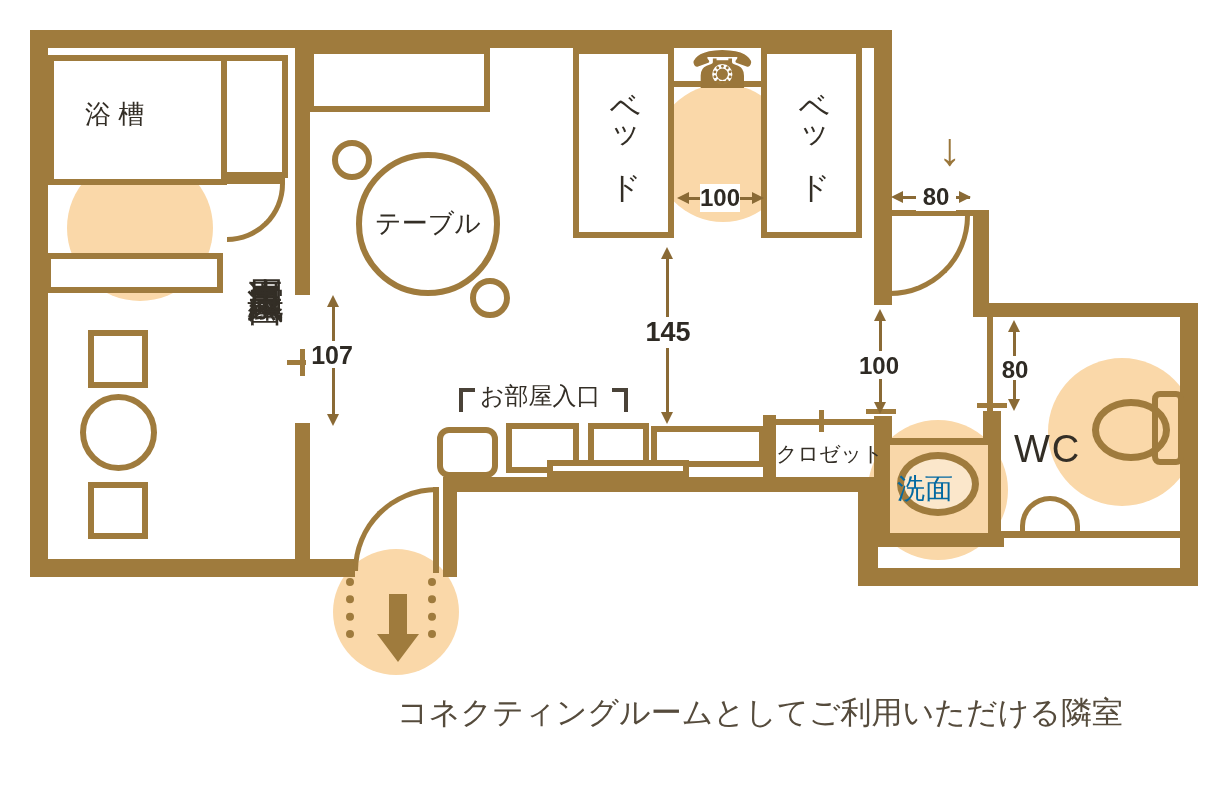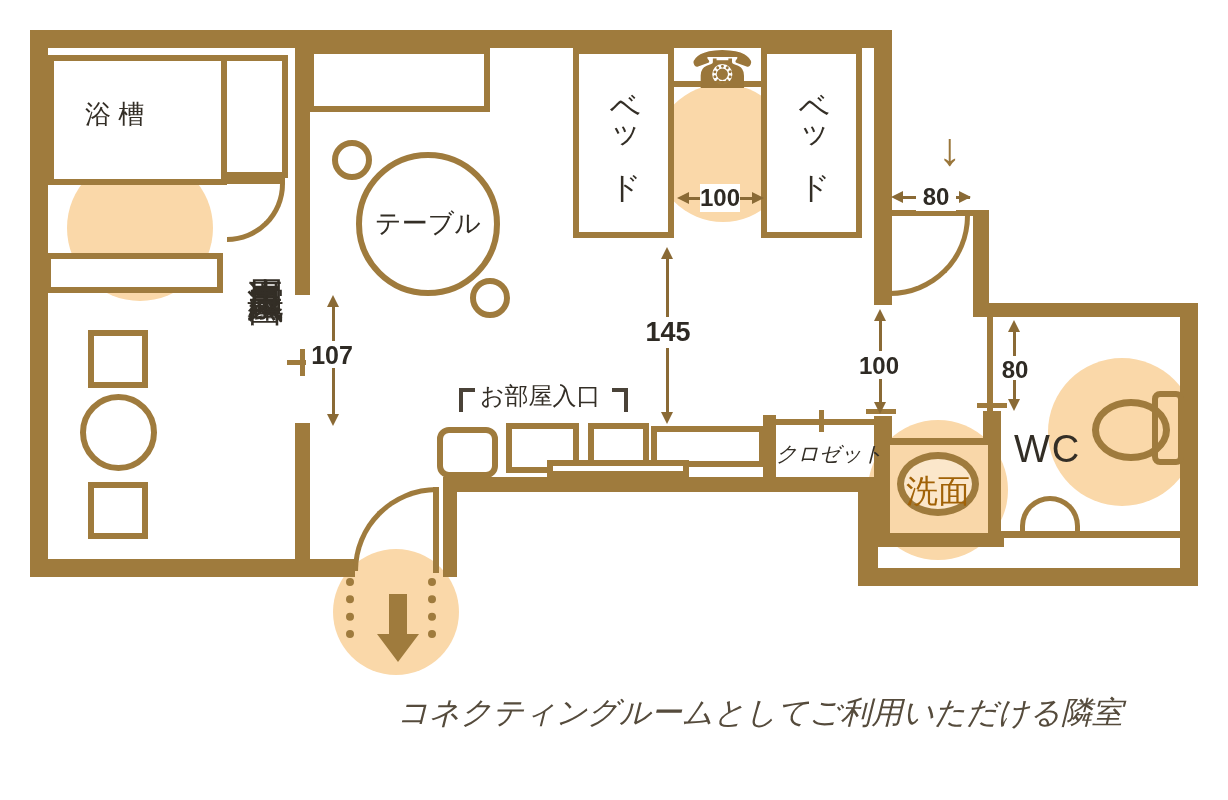--- a/index.html
+++ b/index.html
@@ -16,21 +16,21 @@
   .dimlbl{position:absolute;color:#2E2A24;background:#ffffff;text-align:center;font-weight:bold;}
   .dline{position:absolute;background:#8A6A35;}
   .ahU{position:absolute;width:0;height:0;border-left:6px solid transparent;border-right:6px solid transparent;border-bottom:12px solid #8A6A35;}
   .ahD{position:absolute;width:0;height:0;border-left:6px solid transparent;border-right:6px solid transparent;border-top:12px solid #8A6A35;}
   .ahL{position:absolute;width:0;height:0;border-top:6px solid transparent;border-bottom:6px solid transparent;border-right:12px solid #8A6A35;}
   .ahR{position:absolute;width:0;height:0;border-top:6px solid transparent;border-bottom:6px solid transparent;border-left:12px solid #8A6A35;}
   .arcBR{position:absolute;border-right:5px solid #9F7B3D;border-bottom:5px solid #9F7B3D;border-bottom-right-radius:100% 100%;}
   .arcTL{position:absolute;border-left:5px solid #9F7B3D;border-top:5px solid #9F7B3D;border-top-left-radius:100% 100%;}
   .dot{position:absolute;border-left:8px dotted #9F7B3D;}
   .tick{position:absolute;background:#9F7B3D;}
-  .caption{position:absolute;color:#554B3C;font-size:31px;white-space:nowrap;font-style:italic;}
+  .caption{position:absolute;color:#554B3C;font-size:31px;white-space:nowrap;}
 </style>
 </head>
 <body>
 
 <div class="canvas">
 
   <div class="spot" style="left:67px;top:155px;width:146px;height:146px;"></div>
   <div class="spot" style="left:654px;top:84px;width:138px;height:138px;"></div>
   <div class="spot" style="left:333px;top:549px;width:126px;height:126px;"></div>
   <div class="spot" style="left:1048px;top:358px;width:148px;height:148px;"></div>
@@ -106,22 +106,22 @@
   <div class="lbl" style="left:690px;top:40px;font-size:52px;color:#9A763A;">☎</div>
 
   <div class="lbl" style="left:85px;top:97px;width:100px;font-size:26px;">浴 槽</div>
   <div class="vlbl" style="left:240px;top:248px;height:330px;font-size:37px;letter-spacing:2px;">専用温泉露天風呂</div>
   <div class="lbl" style="left:356px;top:206px;width:144px;font-size:26px;text-align:center;">テーブル</div>
   <div class="vlbl" style="left:604px;top:72px;height:152px;font-size:31px;letter-spacing:4px;">ベッド</div>
   <div class="vlbl" style="left:793px;top:72px;height:152px;font-size:31px;letter-spacing:4px;">ベッド</div>
   <div class="lbl" style="left:480px;top:380px;font-size:24px;">お部屋入口</div>
   <div class="abs" style="left:459px;top:388px;width:16px;height:24px;border-left:4px solid #4a4238;border-top:4px solid #4a4238;"></div>
   <div class="abs" style="left:612px;top:388px;width:16px;height:24px;border-right:4px solid #4a4238;border-top:4px solid #4a4238;"></div>
-  <div class="lbl" style="left:776px;top:440px;width:100px;font-size:21px;text-align:center;font-style:italic;">クロゼット</div>
-  <div class="lbl" style="left:897px;top:470px;width:82px;font-size:32px;text-align:center;color:#a16207;">洗面</div>
+  <div class="lbl" style="left:776px;top:440px;width:100px;font-size:21px;text-align:center;">クロゼット</div>
+  <div class="lbl" style="left:897px;top:470px;width:82px;font-size:28px;color:#0369a1;">洗面</div>
   <div class="lbl" style="left:1014px;top:428px;font-size:38px;letter-spacing:2px;">WC</div>
 
   <div class="lbl" style="left:938px;top:122px;font-size:46px;font-weight:bold;color:#9A763A;">↓</div>
 
   <div class="ahL" style="left:677px;top:192px;"></div>
   <div class="dline" style="left:688px;top:197px;width:14px;height:3px;"></div>
   <div class="dimlbl" style="left:700px;top:184px;width:40px;font-size:24px;">100</div>
   <div class="dline" style="left:740px;top:197px;width:14px;height:3px;"></div>
   <div class="ahR" style="left:752px;top:192px;"></div>
 

